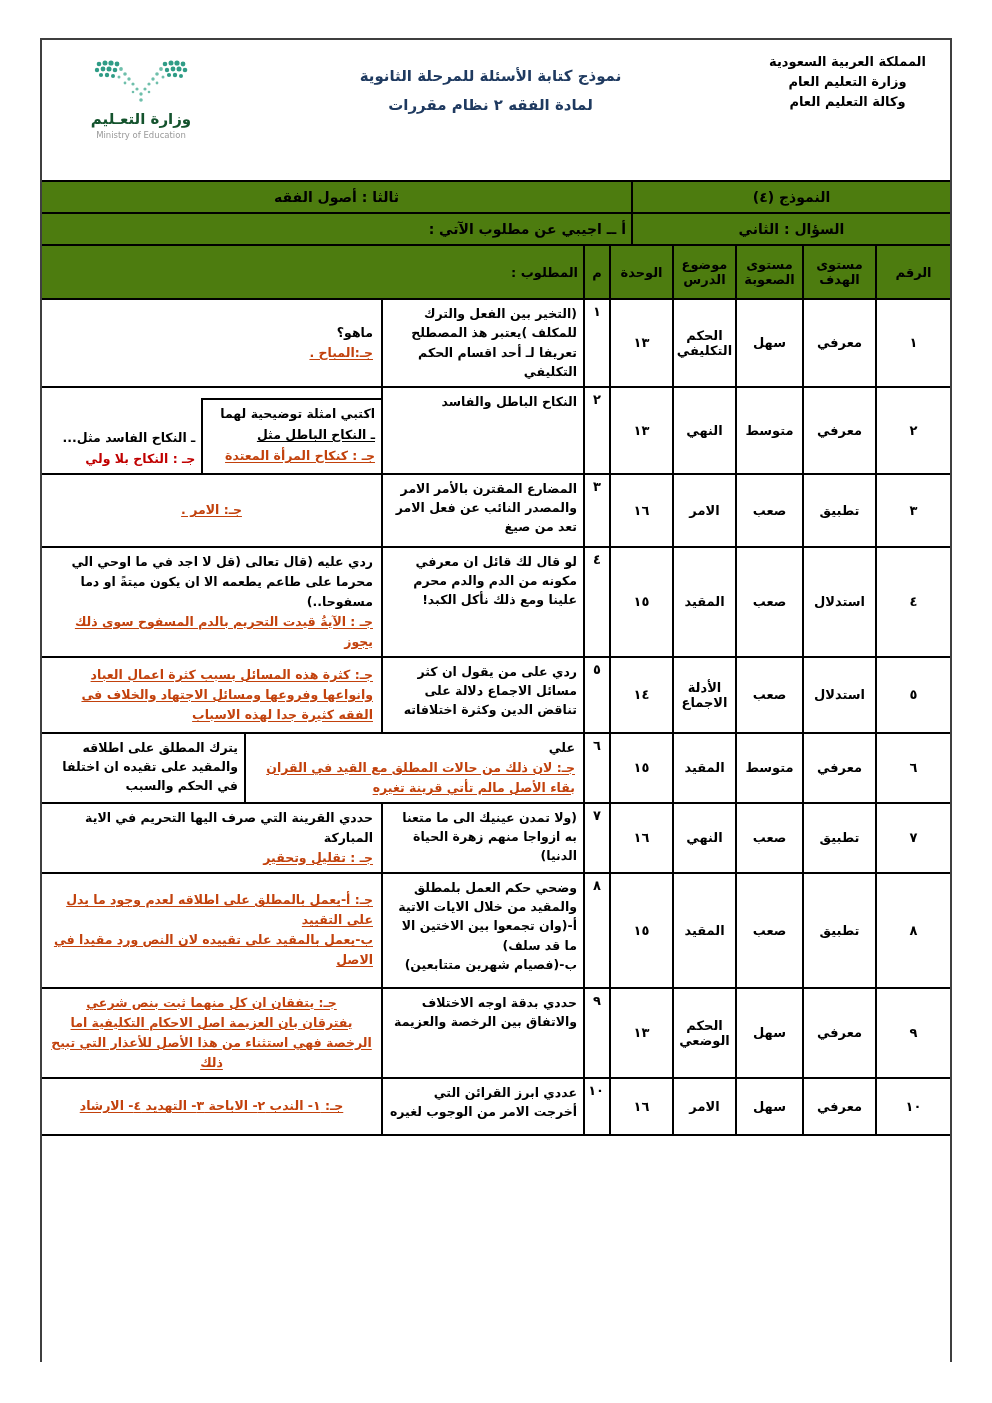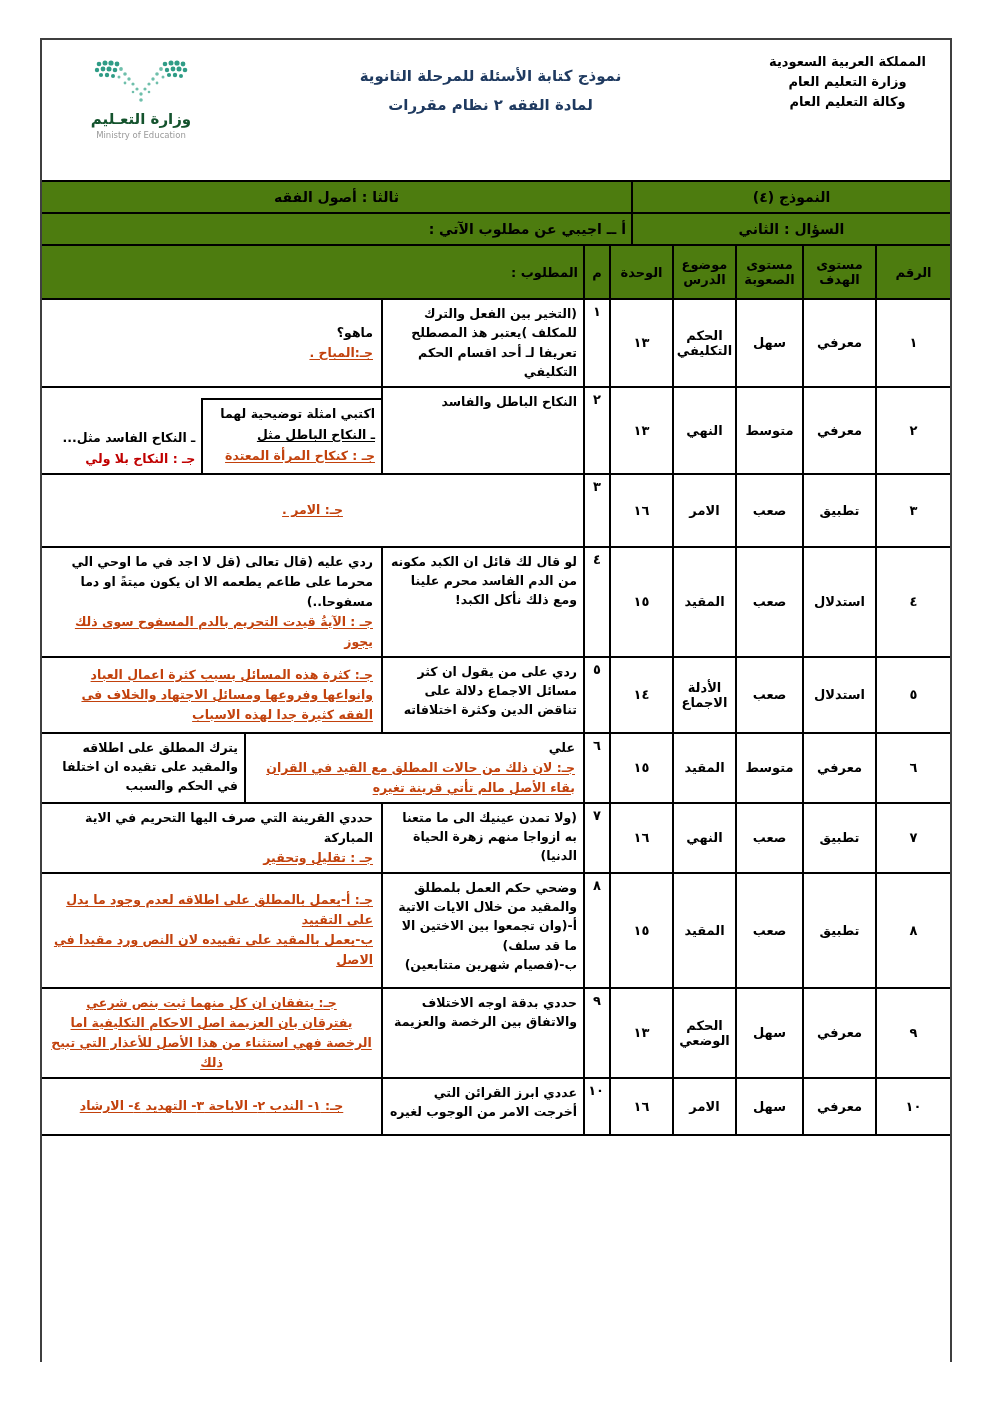--- a/index.html
+++ b/index.html
@@ -206,34 +206,35 @@
       </div>
     </div>
 
     <div class="trow body-row" style="min-height:73px">
       <div class="cell w-num c-center">٣</div>
       <div class="cell w-goal c-center">تطبيق</div>
       <div class="cell w-diff c-center">صعب</div>
       <div class="cell w-lesson c-center">الامر</div>
       <div class="cell w-unit c-center">١٦</div>
       <div class="cell w-m m-cell">٣</div>
+      <div class="cell w-q q-cell">المضارع المقترن بالأمر الامر والمصدر النائب عن فعل الامر تعد من صيغ</div>
       <div class="cell w-a a-cell a-center">
         <div class="ans-plain"></div>
         <div class="ans-red">جـ: الامر .</div>
       </div>
     </div>
 
     <div class="trow body-row" style="min-height:78px">
       <div class="cell w-num c-center">٤</div>
       <div class="cell w-goal c-center">استدلال</div>
       <div class="cell w-diff c-center">صعب</div>
       <div class="cell w-lesson c-center">المقيد</div>
       <div class="cell w-unit c-center">١٥</div>
       <div class="cell w-m m-cell">٤</div>
-      <div class="cell w-q q-cell">لو قال لك قائل ان الكبد مكونه من الدم الفاسد محرم  علينا ومع ذلك نأكل الكبد!</div>
+      <div class="cell w-q q-cell">لو قال لك قائل ان معرفي مكونه من الدم والدم محرم  علينا ومع ذلك نأكل الكبد!</div>
       <div class="cell w-a a-cell">
         <div class="ans-plain">ردي عليه (قال تعالى (قل لا اجد في ما اوحي الي محرما على طاعم يطعمه الا ان يكون ميتةً او دما مسفوحا..)</div>
         <div class="ans-red">جـ : الآيةُ قيدت التحريم بالدم المسفوح سوى ذلك يجوز</div>
       </div>
     </div>
 
     <div class="trow body-row" style="min-height:76px">
       <div class="cell w-num c-center">٥</div>
       <div class="cell w-goal c-center">استدلال</div>
       <div class="cell w-diff c-center">صعب</div>

